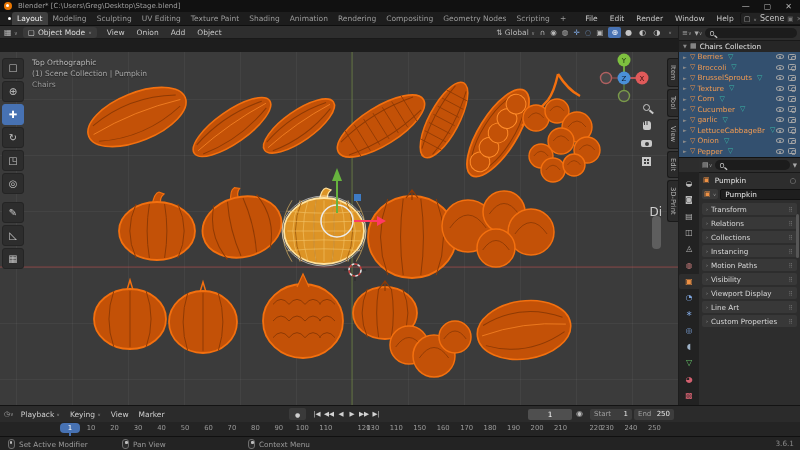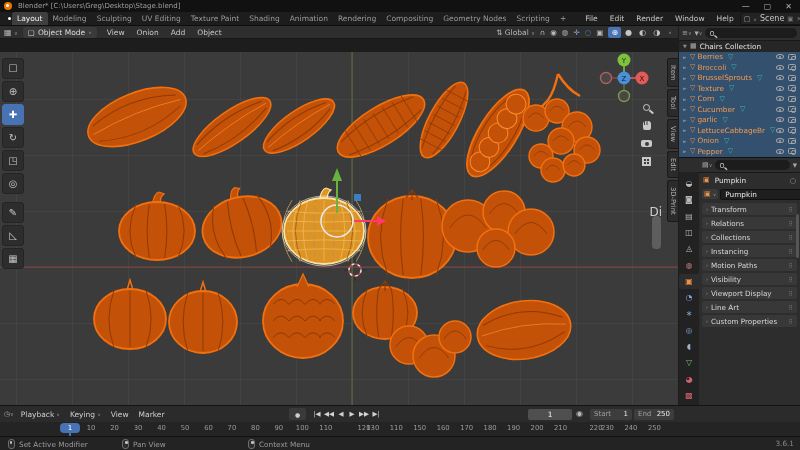--- a/index.html
+++ b/index.html
@@ -435,20 +435,25 @@
 <circle cx="624" cy="8" r="6.5" fill="#7ec13f"></circle>
           <text x="624" y="10.5" font-size="7" fill="#1c2b10" text-anchor="middle">Y</text>
 <circle cx="642" cy="26" r="6.5" fill="#e05a5a"></circle>
           <text x="642" y="28.5" font-size="7" fill="#3a1010" text-anchor="middle">X</text>
 <circle cx="606" cy="26" r="5.5" fill="#474747" stroke="#b06060" stroke-width="1.4"></circle>
 <circle cx="624" cy="44" r="5.5" fill="#474747" stroke="#7a9a4a" stroke-width="1.4"></circle>
 <circle cx="624" cy="26" r="6.5" fill="#4a90d9"></circle>
           <text x="624" y="28.5" font-size="7" fill="#0d1e33" text-anchor="middle">Z</text>
         </g>
       </svg>
+    <div class="abs" id="overlay-text">
+        <div>Top Orthographic</div>
+        <div>(1) Scene Collection | Pumpkin</div>
+        <div>Chairs</div>
+      </div>
     <div class="abs" id="toolbar">
         <div class="tool-btn">☐</div>
         <div class="tool-btn">⊕</div>
         <div class="tool-btn active">✚</div>
         <div class="tool-btn">↻</div>
         <div class="tool-btn">◳</div>
         <div class="tool-btn">◎</div>
         <div class="tool-gap"></div>
         <div class="tool-btn">✎</div>
         <div class="tool-btn">◺</div>

